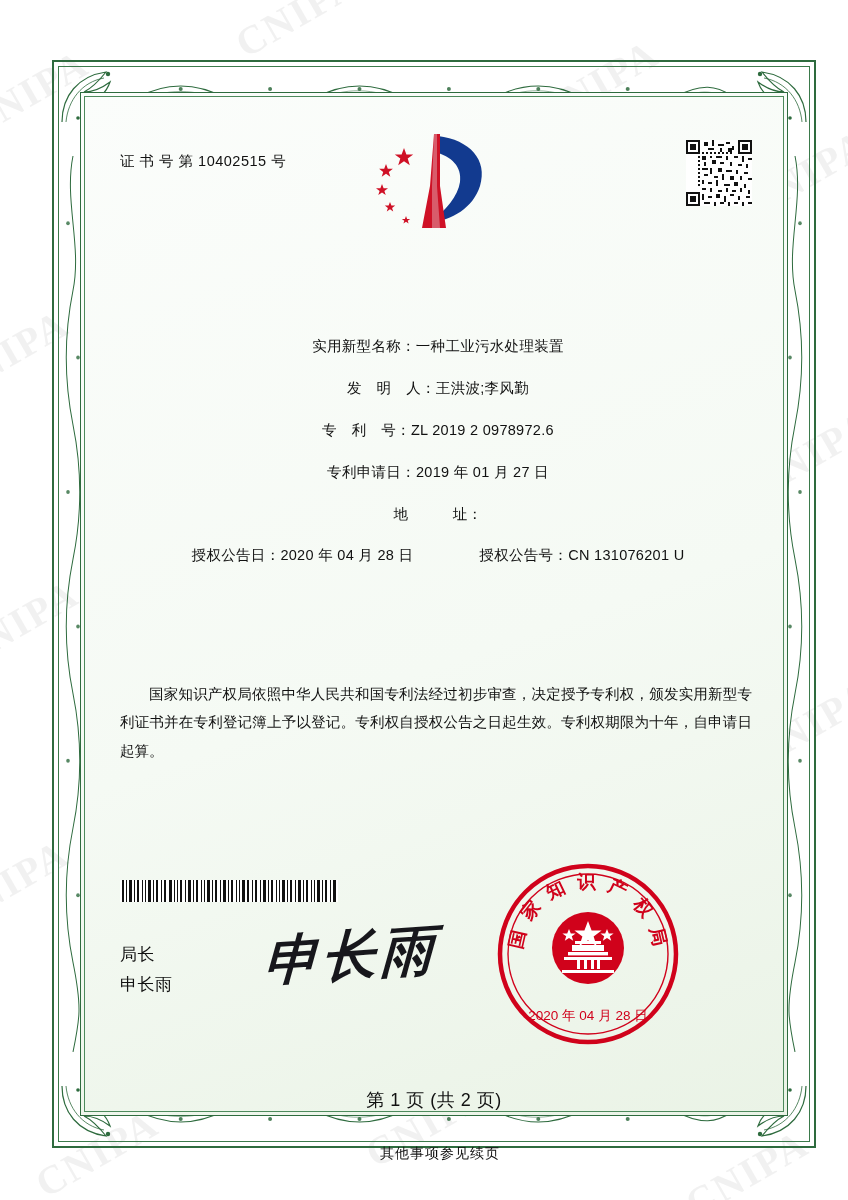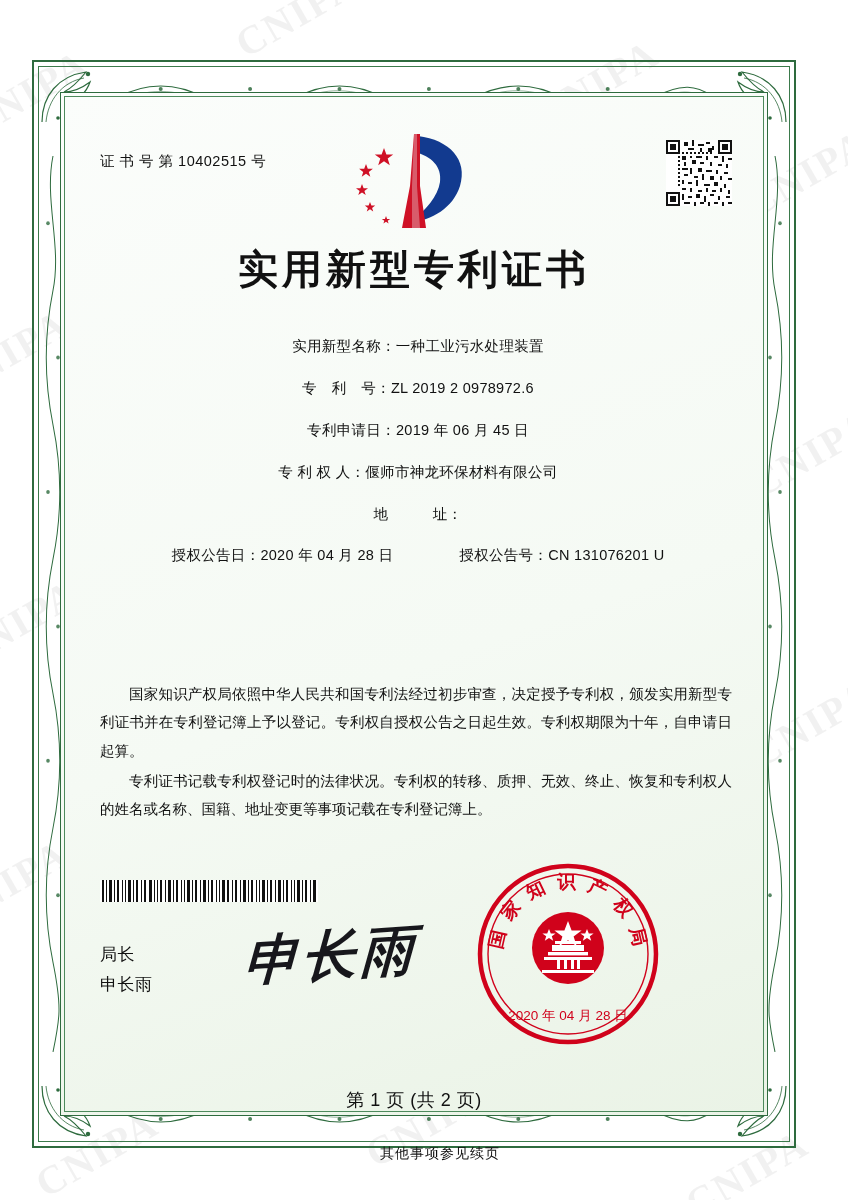--- a/index.html
+++ b/index.html
@@ -31,21 +31,21 @@
     color: rgba(120, 120, 120, 0.10);
     letter-spacing: 2px;
     transform: rotate(-30deg);
     white-space: nowrap;
     font-size: 40px;
   }
 
   
   .page {
     position: absolute;
-    left: 32px;
+    left: 52px;
     top: 60px;
     width: 764px;
     height: 1088px;
     z-index: 1;
   }
 
   
   .frame-outer {
     position: absolute;
     inset: 0;
@@ -525,53 +525,51 @@
         <g fill="#cf1126">
           <polygon points="58,18 60.4,24.4 67.2,24.4 61.7,28.6 63.8,35.2 58,31.2 52.2,35.2 54.3,28.6 48.8,24.4 55.6,24.4"></polygon>
           <polygon points="40,34 41.8,38.8 46.9,38.8 42.8,41.9 44.3,46.8 40,43.8 35.7,46.8 37.2,41.9 33.1,38.8 38.2,38.8"></polygon>
           <polygon points="36,54 37.6,58.2 42,58.2 38.4,60.9 39.7,65.1 36,62.5 32.3,65.1 33.6,60.9 30,58.2 34.4,58.2"></polygon>
           <polygon points="44,72 45.4,75.6 49.2,75.6 46.1,77.9 47.2,81.5 44,79.3 40.8,81.5 41.9,77.9 38.8,75.6 42.6,75.6"></polygon>
           <polygon points="60,86 61.1,88.9 64.2,88.9 61.7,90.7 62.6,93.6 60,91.8 57.4,93.6 58.3,90.7 55.8,88.9 58.9,88.9"></polygon>
         </g>
       </svg>
     </div>
 
-    <div class="main-title">实用新型专利证书</div>
 
     <div class="fields">
       <div class="field">
         <span class="f-label">实用新型名称：</span>
         <span class="f-value">一种工业污水处理装置</span>
+      </div>
+      <div class="field">
+        <span class="f-label">发　明　人：</span>
+        <span class="f-value">王洪波;李风勤</span>
       </div>
       <div class="field">
         <span class="f-label">专　利　号：</span>
         <span class="f-value">ZL 2019 2 0978972.6</span>
       </div>
       <div class="field">
         <span class="f-label">专利申请日：</span>
-        <span class="f-value">2019 年 06 月 45 日</span>
-      </div>
-      <div class="field">
-        <span class="f-label">专 利 权 人：</span>
-        <span class="f-value">偃师市神龙环保材料有限公司</span>
+        <span class="f-value">2019 年 01 月 27 日</span>
       </div>
       <div class="field">
         <span class="f-label">地　　　址：</span>
       </div>
       <div class="field">
         <span class="f-label">授权公告日：</span>
         <span class="f-value">2020 年 04 月 28 日</span>
         <span class="field-inline-extra">授权公告号：</span>
         <span class="f-value">CN 131076201 U</span>
       </div>
     </div>
 
     <div class="paragraphs">
       <p>国家知识产权局依照中华人民共和国专利法经过初步审查，决定授予专利权，颁发实用新型专利证书并在专利登记簿上予以登记。专利权自授权公告之日起生效。专利权期限为十年，自申请日起算。</p>
-      <p>专利证书记载专利权登记时的法律状况。专利权的转移、质押、无效、终止、恢复和专利权人的姓名或名称、国籍、地址变更等事项记载在专利登记簿上。</p>
     </div>
 
     <div class="barcode">
       <svg viewBox="0 0 218 22" shape-rendering="crispEdges" aria-hidden="true">
         <rect width="218" height="22" fill="#fff"></rect>
         <g fill="#111">
           <rect x="2" y="0" width="2" height="22"></rect>
             <rect x="6" y="0" width="1" height="22"></rect>
           <rect x="9" y="0" width="3" height="22"></rect>
             <rect x="14" y="0" width="1" height="22"></rect>

